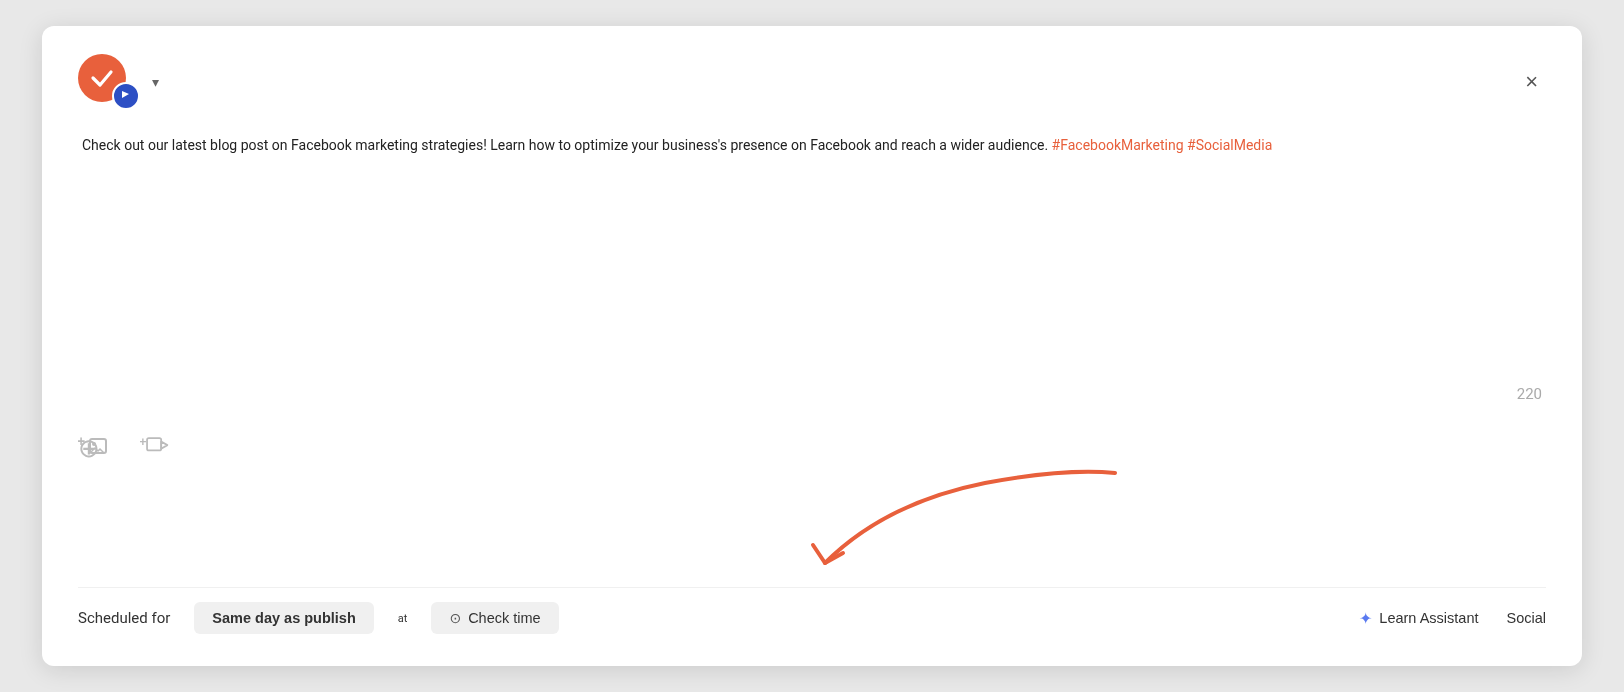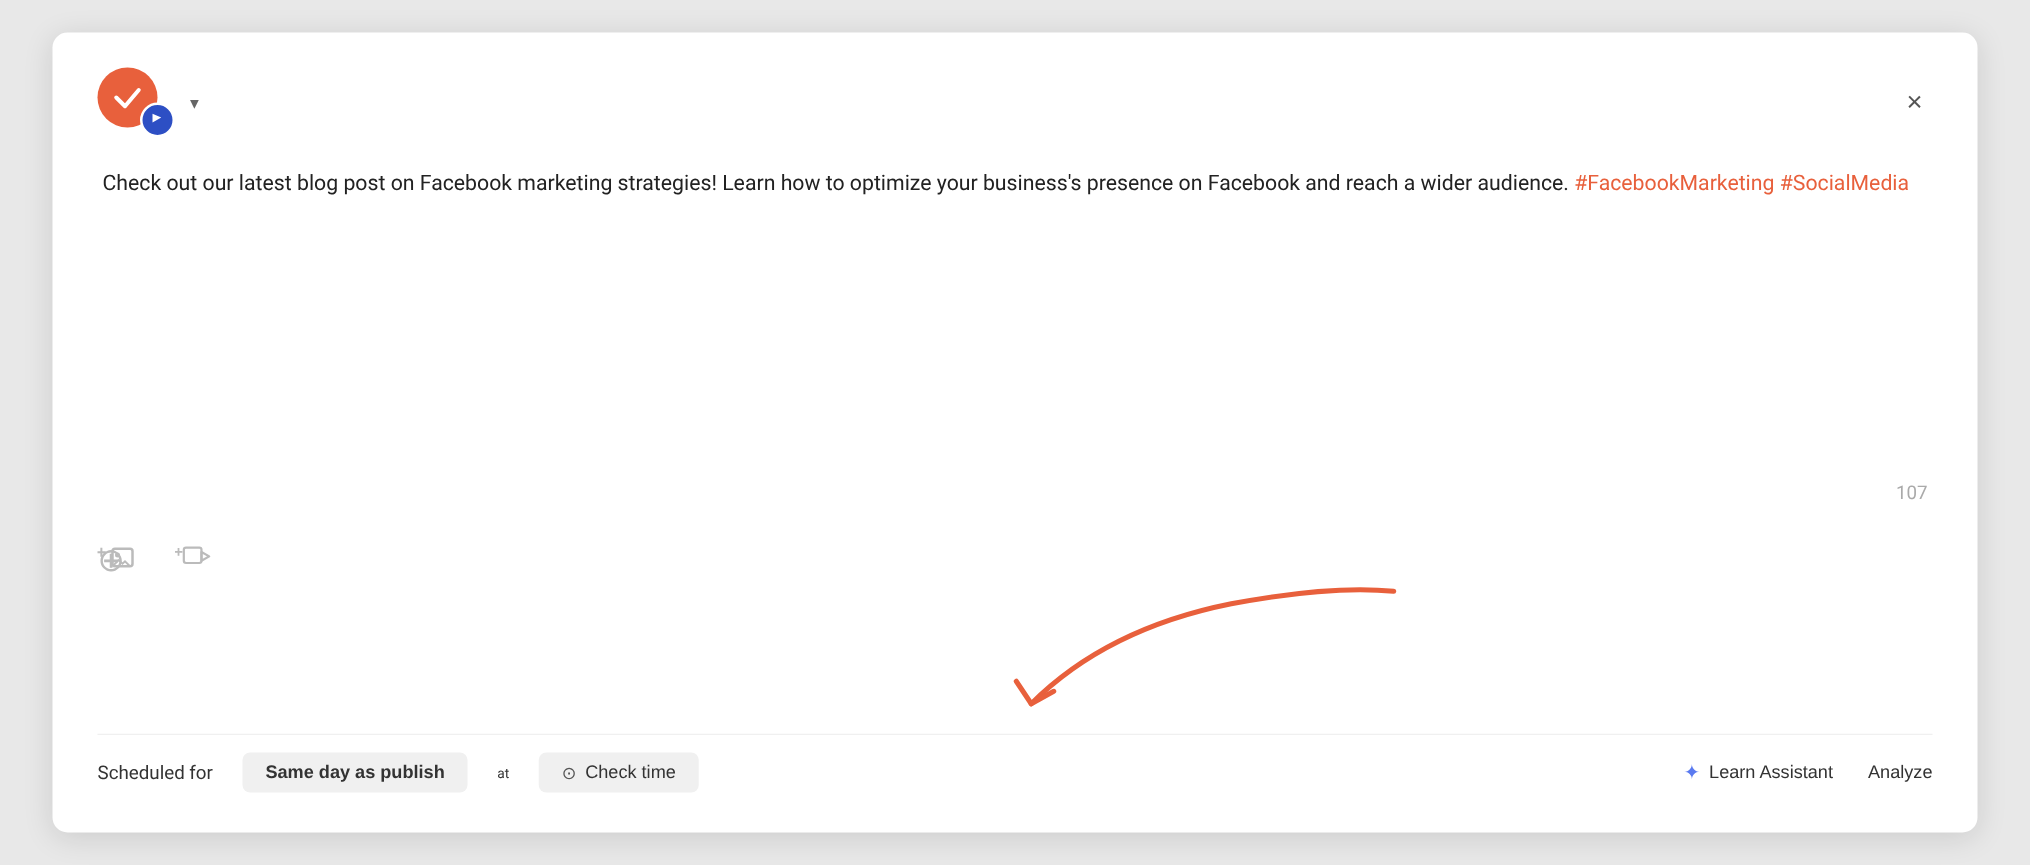--- a/index.html
+++ b/index.html
@@ -98,21 +98,21 @@
       line-height: 1;
       padding: 4px 8px;
     }
 
     .post-content {
       flex: 1;
       padding: 0 4px;
     }
 
     .post-text {
-      font-size: 17px;
+      font-size: 14px;
       line-height: 1.6;
       color: #222;
       margin-bottom: 12px;
     }
 
     .hashtags {
       color: #e8603c;
     }
 
     .char-count {
@@ -268,21 +268,21 @@
     <button class="close-btn">×</button>
   </div>
 
   <div class="post-content">
     <div class="post-text">
       <span>Check out our latest blog post on Facebook marketing strategies! Learn how to optimize your business's presence on Facebook and reach a wider audience.</span>
       <span class="hashtags">#FacebookMarketing #SocialMedia</span>
     </div>
   </div>
 
-  <div class="char-count">107</div>
+  <div class="char-count">220</div>
 
   <div class="media-tools">
     <button class="media-btn" title="Add photo">
       <svg viewBox="0 0 30 30" fill="none">
         <text x="0" y="26" font-size="26" fill="#bbb">⊕</text>
         <rect x="12" y="8" width="16" height="14" rx="2" stroke="#bbb" stroke-width="2" fill="none"></rect>
         <circle cx="16" cy="13" r="2" fill="#bbb"></circle>
         <path d="M12 22l5-5 3 3 2-2 4 4" stroke="#bbb" stroke-width="1.5" fill="none"></path>
 
         <text x="-1" y="15" font-size="14" fill="#bbb" font-weight="bold">+</text>
@@ -313,17 +313,17 @@
     <button class="best-time-btn">
       <span class="clock-icon">⊙</span>
       <span>Check time</span>
     </button>
 
     <div class="footer-right">
       <button class="social-assistant-btn">
         <span class="sparkle-icon">✦</span>
         <span>Learn Assistant</span>
       </button>
-      <button class="analyze-btn">Analyze</button>
+      <button class="analyze-btn">Social</button>
     </div>
   </div>
 
 </div>
 
 </body></html>

